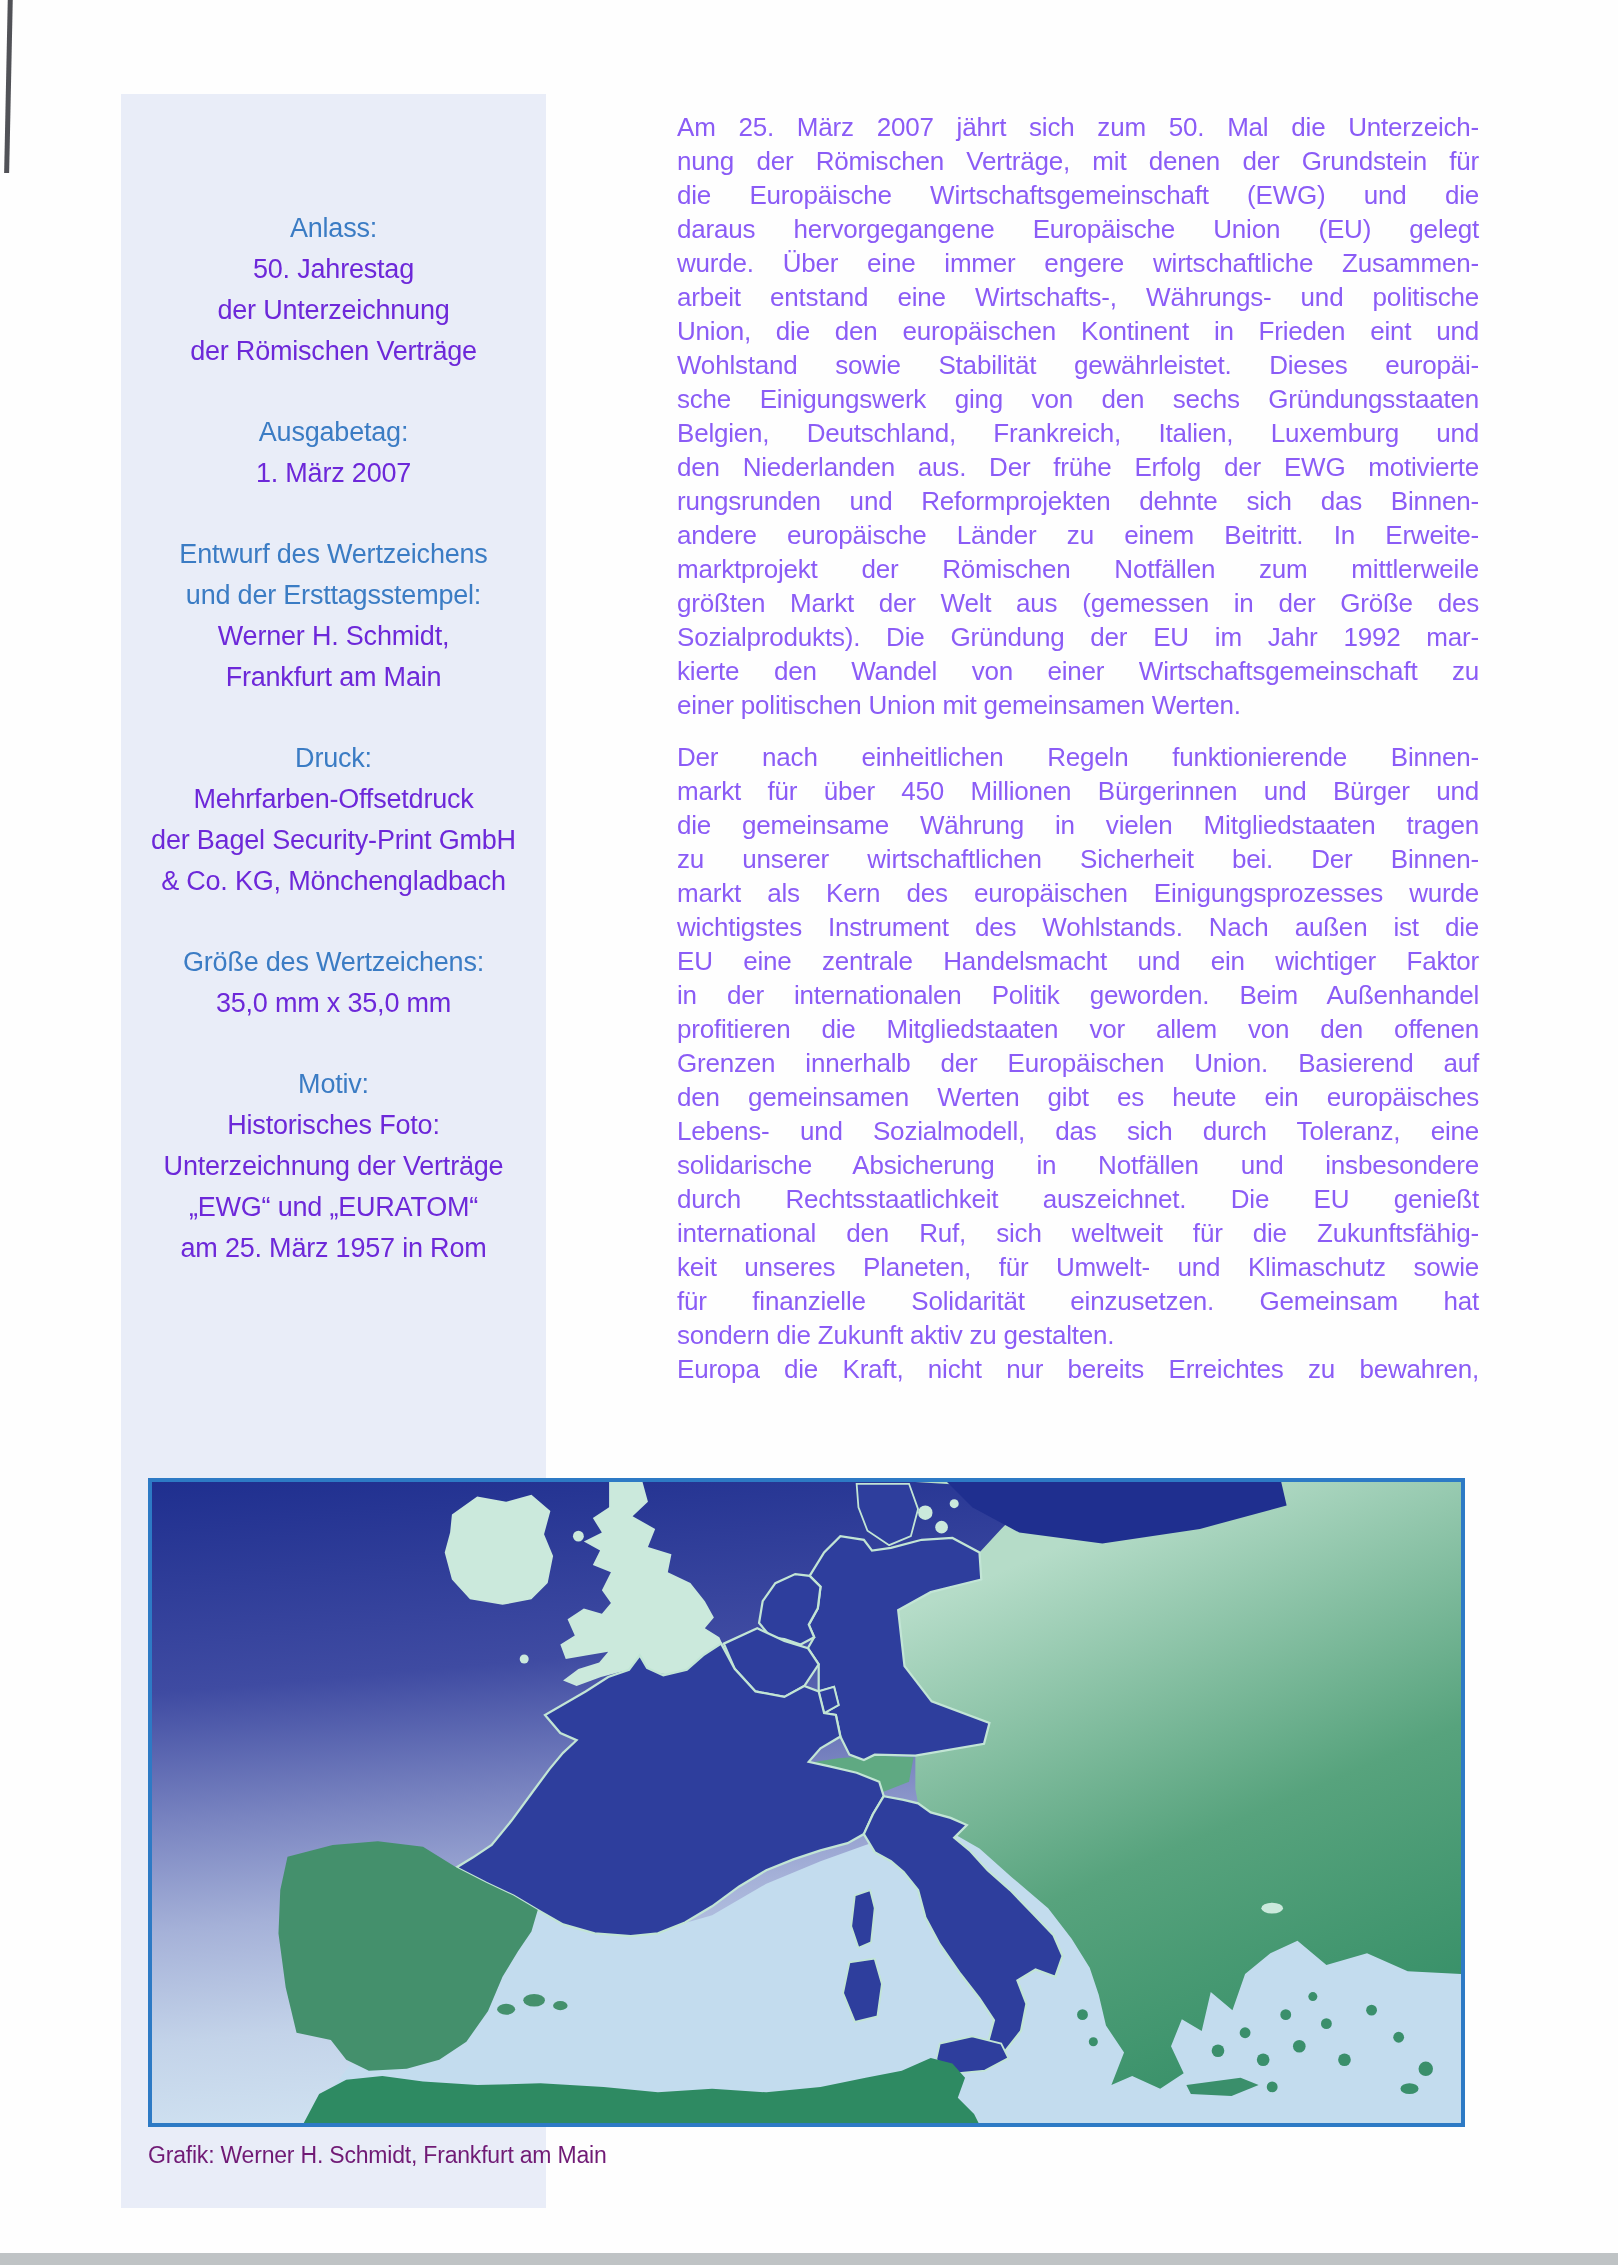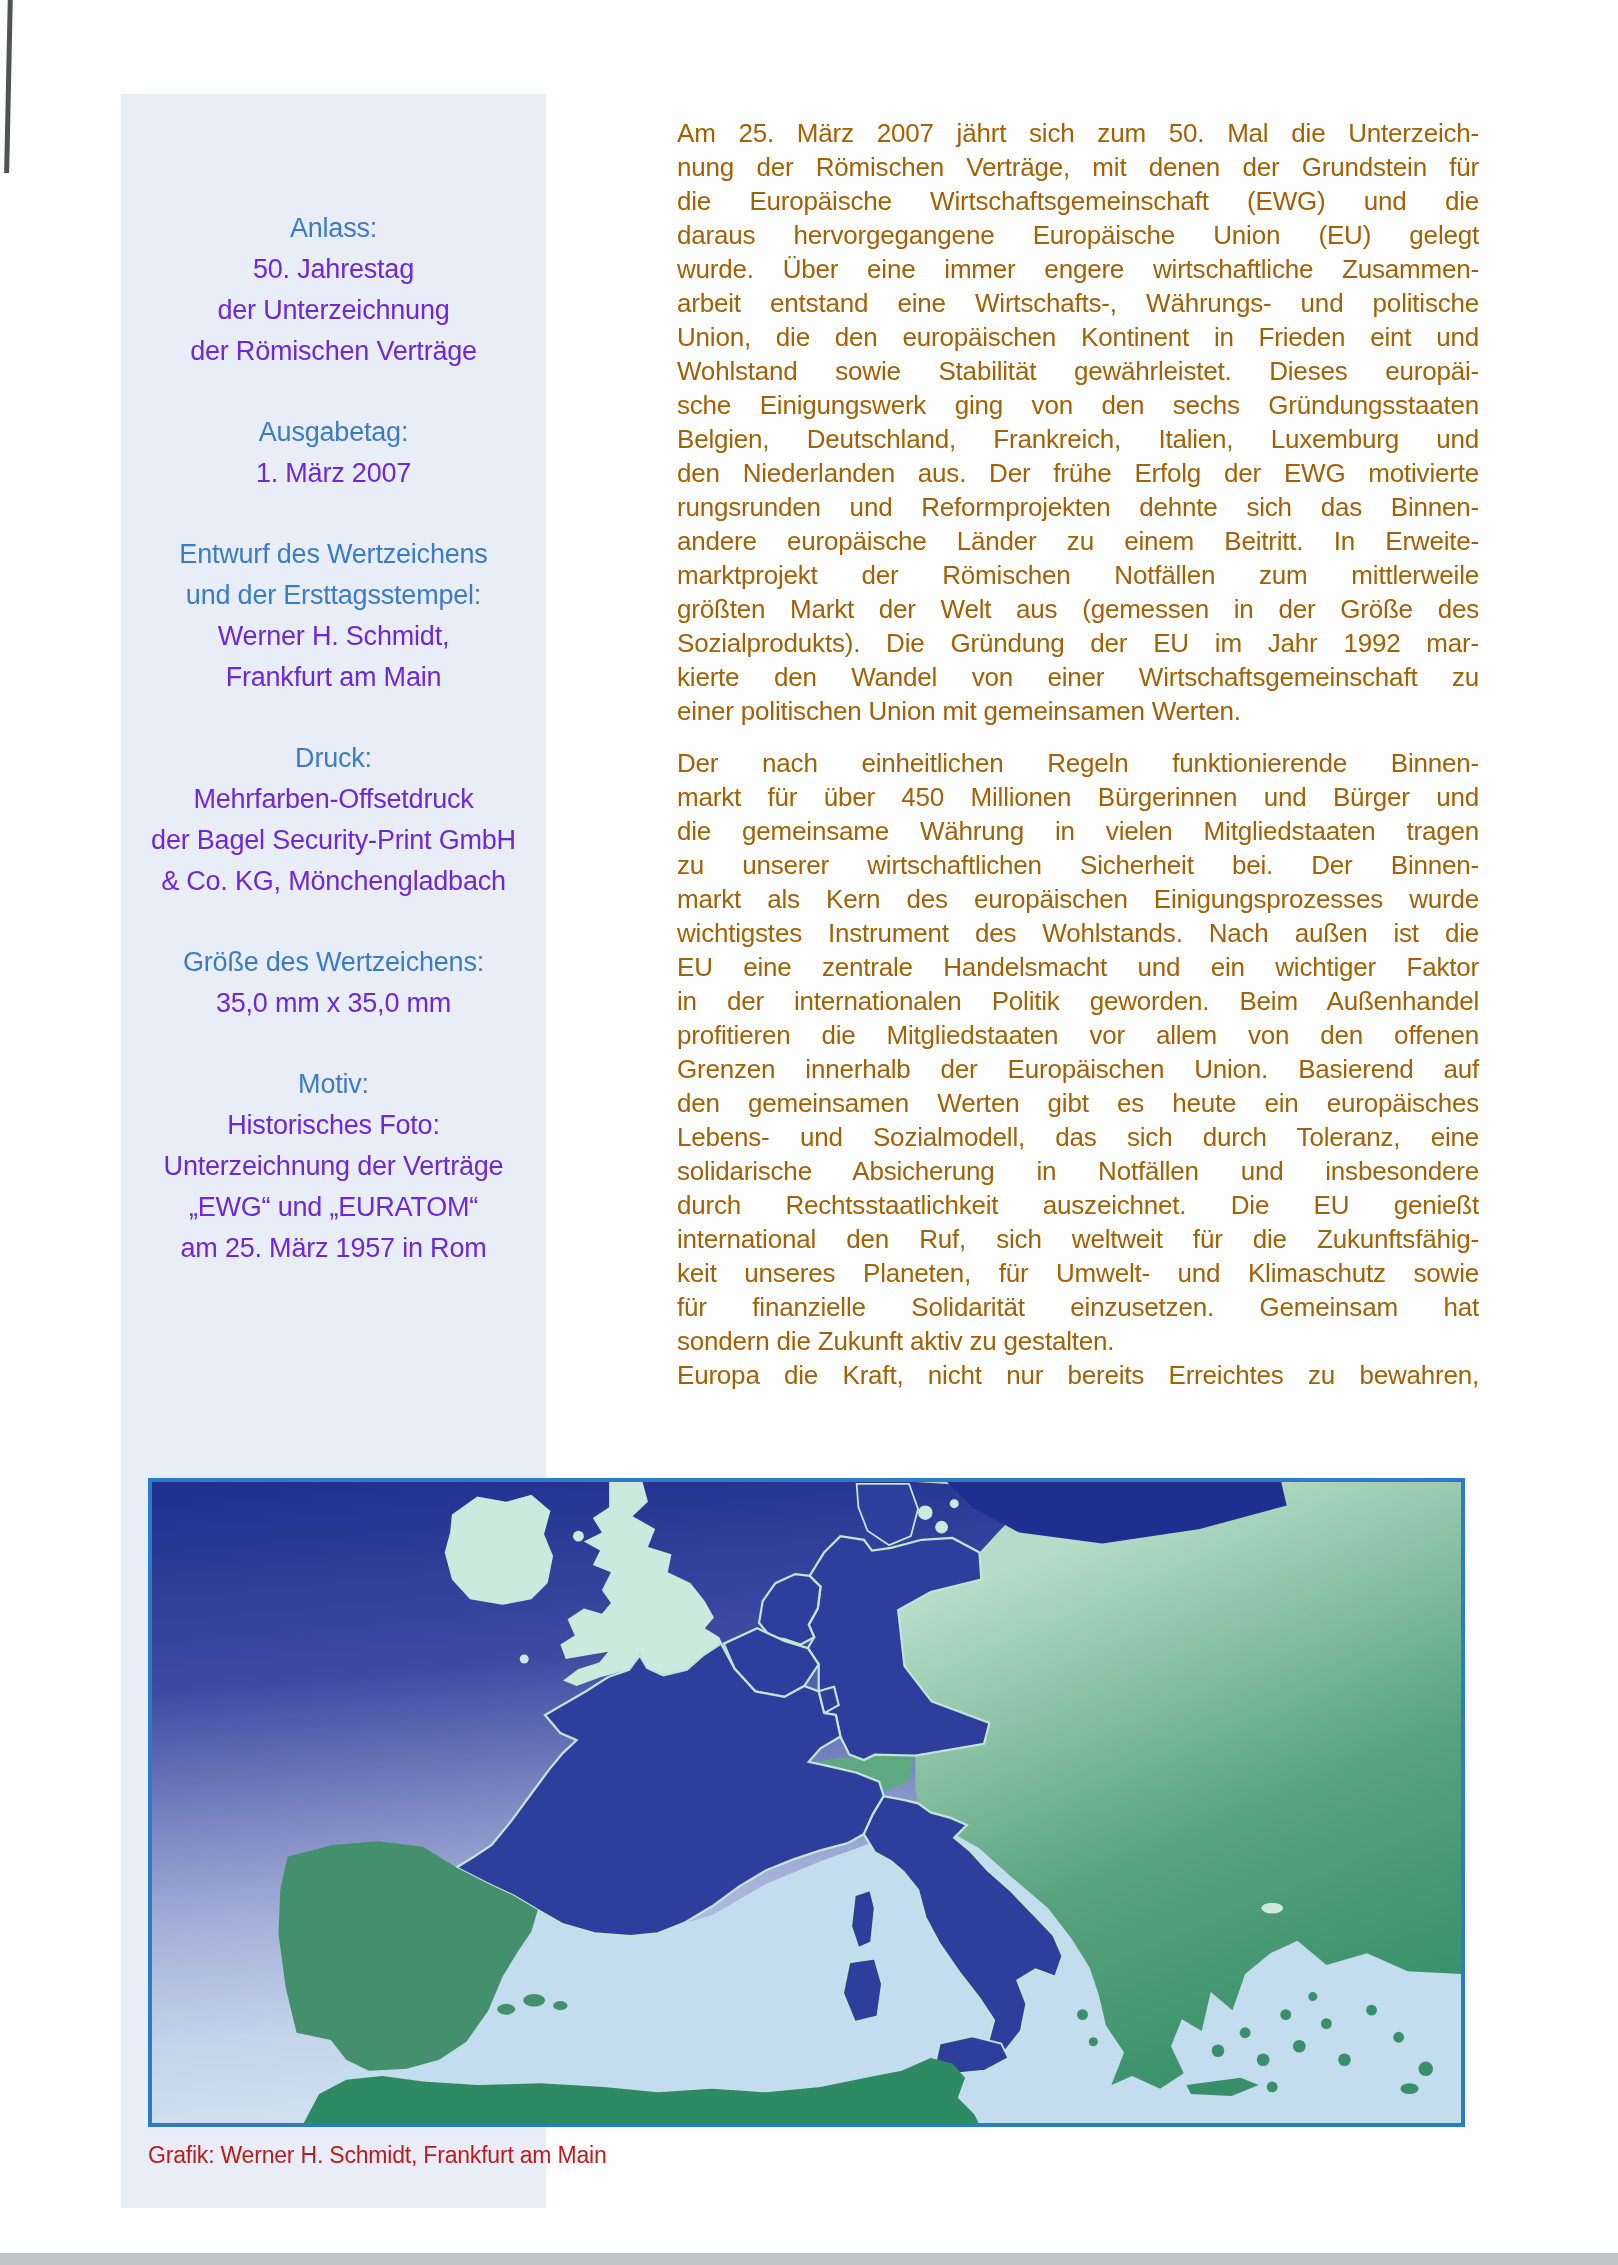--- a/index.html
+++ b/index.html
@@ -20,37 +20,37 @@
   #sidebar-sections{padding-top:114px;}
   .sidebar-section{margin-bottom:40px;}
   .sidebar-section div{
     text-align:center;font-size:27px;line-height:41px;letter-spacing:-0.2px;
   }
   .hl{color:#3b7cc4;}
   .vl{color:#6d28d9;}
 
   
   #article{
-    position:absolute;left:677px;top:116px;width:802px;color:#a16207;
+    position:absolute;left:677px;top:110px;width:802px;color:#8b5cf6;
     font-size:26px;line-height:34px;letter-spacing:-0.2px;
   }
   .para-gap{margin-top:18px;}
   .jline{text-align:justify;text-align-last:justify;}
   .lastline{text-align-last:left;}
 
   
   #map-frame{
     position:absolute;left:148px;top:1478px;width:1317px;height:649px;
     border:4.5px solid #2d7ac5;box-sizing:border-box;background:#9fb0d8;
   }
   #map-frame svg{display:block;width:100%;height:100%;}
 
   #map-caption{
     position:absolute;left:148px;top:2142px;width:818px;
-    font-size:23px;color:#b91c1c;letter-spacing:-0.2px;
+    font-size:23px;color:#701a75;letter-spacing:-0.2px;
   }
 </style>
 </head>
 <body>
 
 <div id="page">
 
   <div id="scan-artifact"></div>
 
   <div id="sidebar">

